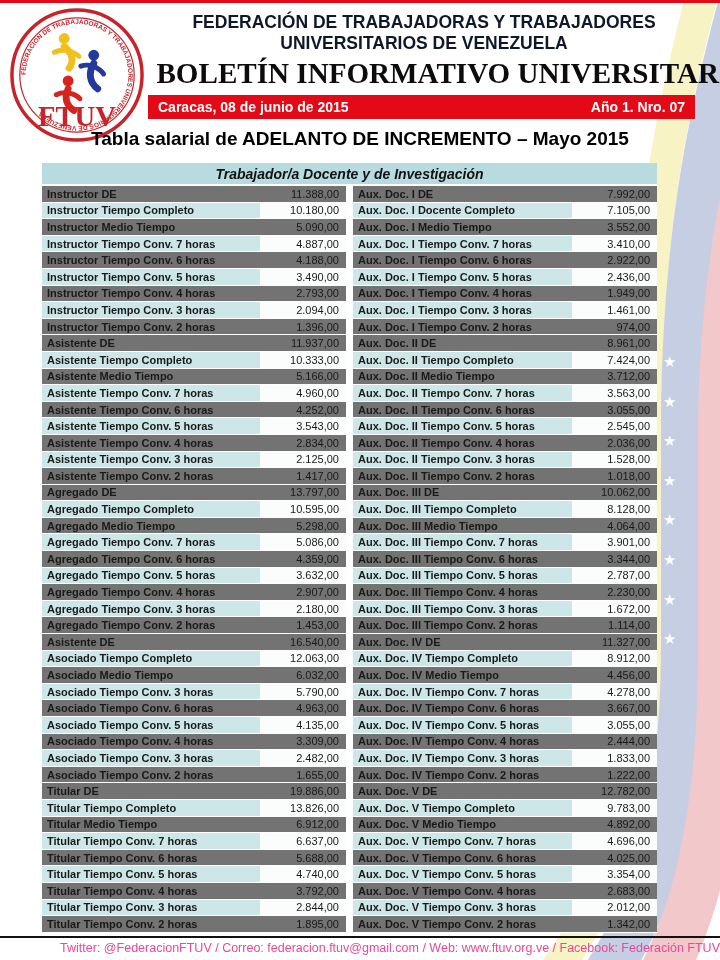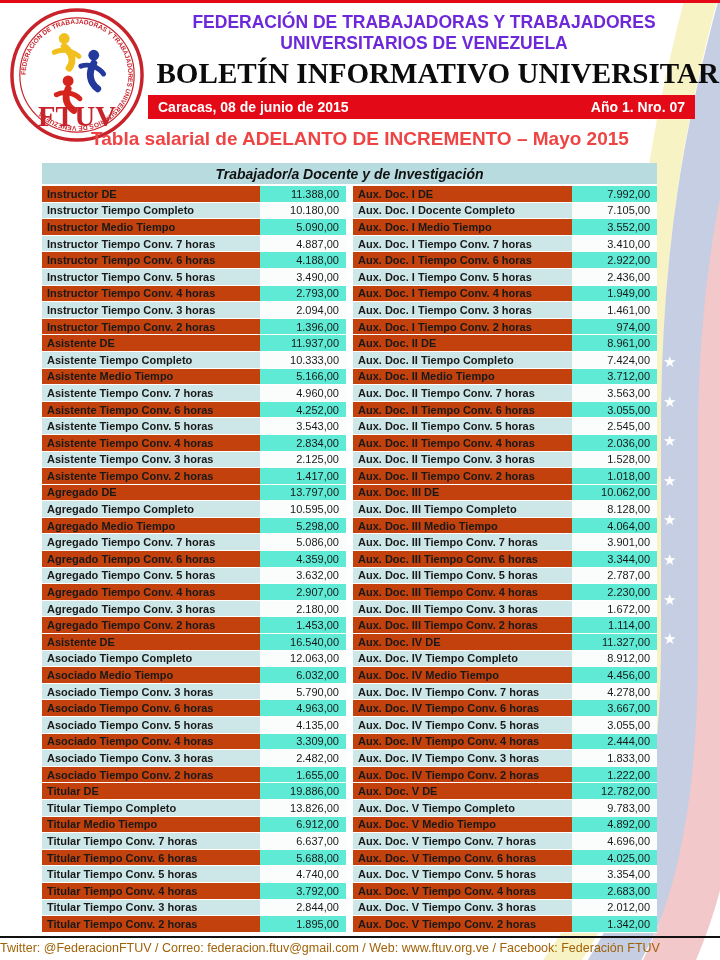--- a/index.html
+++ b/index.html
@@ -9,50 +9,50 @@
   }
   
   .flag-decor{position:absolute;top:0;left:0;width:720px;height:960px;z-index:0;}
   .stars-layer{position:absolute;top:0;left:0;width:720px;height:960px;z-index:1;pointer-events:none;}
   .star{position:absolute;left:663px;color:#ffffff;font-size:15px;line-height:15px;}
   
   .top-rule{position:absolute;top:0;left:0;width:720px;height:3px;background:#E30917;z-index:2;}
   
   .logo-wrap{position:absolute;top:6px;left:8px;width:138px;height:138px;z-index:3;}
   .org-name{position:absolute;left:148px;right:20px;top:12px;z-index:3;
-    color:#6d28d9;font-weight:bold;font-size:17.5px;line-height:21px;text-align:center;}
+    color:#0f172a;font-weight:bold;font-size:17.5px;line-height:21px;text-align:center;}
   .bulletin-title{position:absolute;left:148px;right:10px;top:56px;z-index:3;
     font-family:"Liberation Serif","DejaVu Serif",serif;font-weight:bold;color:#0c0c0c;
     font-size:30px;text-align:center;transform:scaleX(0.97);transform-origin:center;white-space:nowrap;}
   .date-bar{position:absolute;left:148px;right:25px;top:95px;height:24px;background:#E30917;z-index:3;
     display:flex;justify-content:space-between;align-items:center;padding:0 10px;box-sizing:border-box;
     color:#ffffff;font-weight:bold;font-size:14px;}
   .doc-title{position:absolute;left:40px;right:40px;top:128px;z-index:3;
-    color:#ef4444;font-weight:bold;font-size:19px;text-align:center;}
+    color:#000000;font-weight:bold;font-size:19px;text-align:center;}
   
   .salary-table{position:absolute;left:42px;top:163px;width:615px;z-index:3;
     border-collapse:collapse;table-layout:fixed;}
   .salary-table th{background:#b7dbdf;height:21px;font-size:14px;font-weight:bold;color:#111;
     text-align:center;padding:0;border-bottom:2px solid #ffffff;font-style:italic;}
   .salary-table td{height:15.6px;font-size:11px;color:#191919;padding:0;
     border-bottom:1px solid #ffffff;overflow:hidden;white-space:nowrap;}
   .salary-table col.c-ll{width:218px;} .salary-table col.c-lv{width:86px;}
   .salary-table col.c-gap{width:7px;} .salary-table col.c-rl{width:219px;}
   .salary-table col.c-rv{width:85px;}
   td.ll,td.rl{font-weight:bold;padding-left:5px;}
   td.lv,td.rv{text-align:right;padding-right:7px;}
   td.gap{background:#ffffff;}
-  tr.dark td.ll,tr.dark td.rl{background:#c2410c;}
+  tr.dark td.ll,tr.dark td.rl{background:#737373;}
   tr.light td.ll,tr.light td.rl{background:#cde7e9;}
-  tr.dark td.lv,tr.dark td.rv{background:#5eead4;}
+  tr.dark td.lv,tr.dark td.rv{background:#737373;}
   tr.light td.lv,tr.light td.rv{background:#fbfdfd;}
   
   .footer-rule{position:absolute;left:0;right:0;top:936px;height:2px;background:#111;z-index:3;}
   .footer-text{position:absolute;left:0;right:0;top:941px;z-index:3;
-    text-align:left;font-size:12.5px;color:#a16207;}
+    text-align:right;font-size:12.5px;color:#ec4899;}
 </style>
 </head>
 <body>
 
 <div class="page">
 
   <svg class="flag-decor" viewBox="0 0 720 960" xmlns="http://www.w3.org/2000/svg">
     <path d="M 706 -20 C 668 120 648 240 646 400 L 646 640 C 646 800 610 900 548 980" fill="none" stroke="#f8f3c4" stroke-width="32"></path>
     <path d="M 745 -10 C 706 130 686 250 684 410 L 684 645 C 684 812 650 915 595 990" fill="none" stroke="#c5cee2" stroke-width="46"></path>
     <path d="M 788 30 C 748 160 724 270 722 420 L 722 650 C 722 820 695 925 648 1000" fill="none" stroke="#f3c8cb" stroke-width="48"></path>

